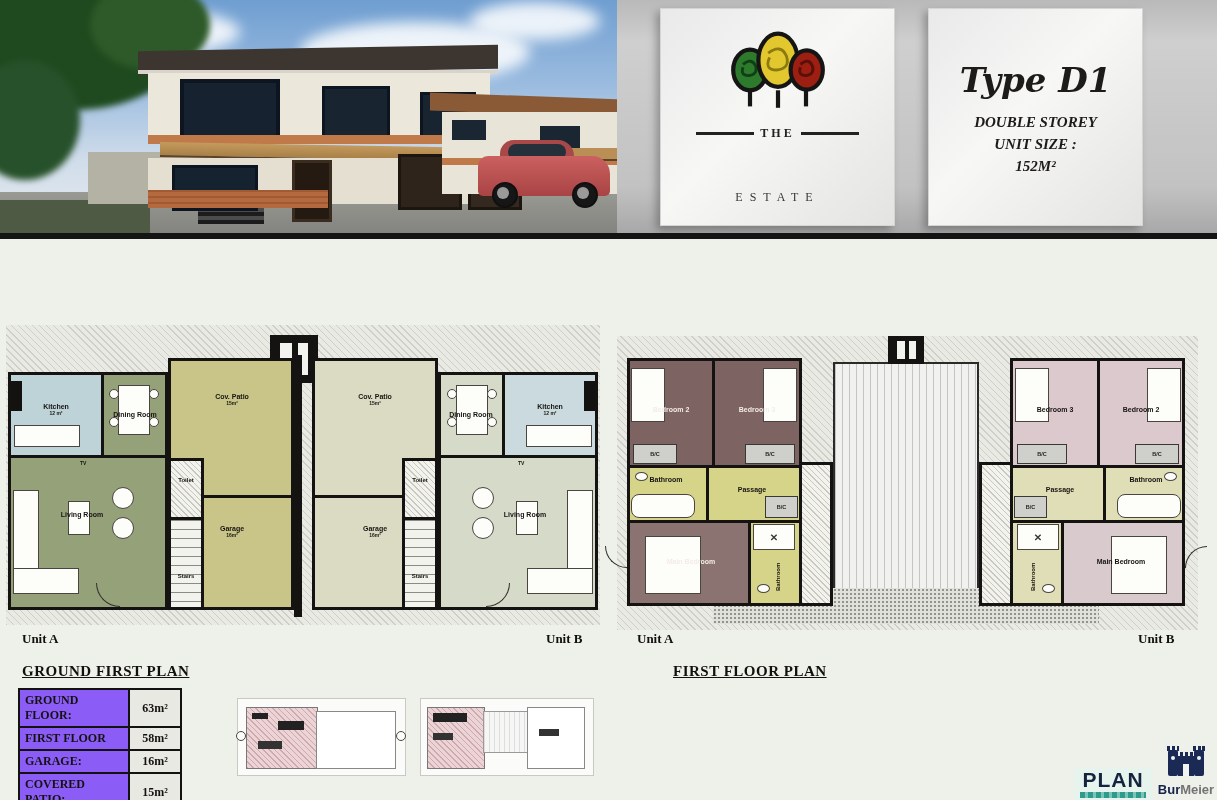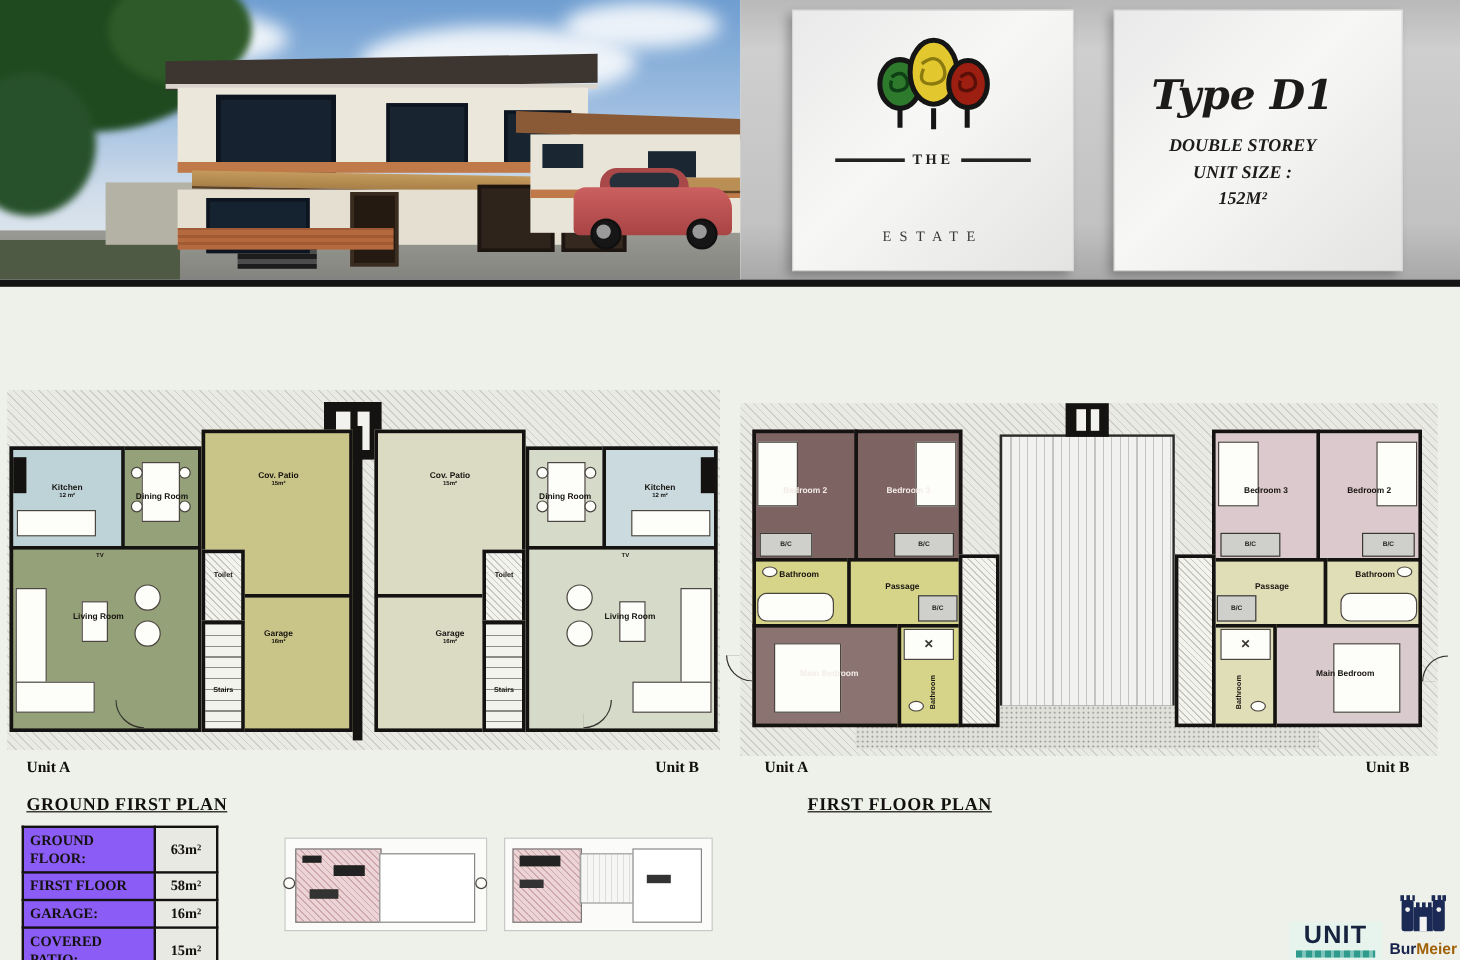--- a/index.html
+++ b/index.html
@@ -115,21 +115,21 @@
       <path d="M112 58 q12 -10 17 2 q4 12 -9 14 q-12 0 -8 -12" fill="none" stroke="#5a0f08" stroke-width="4"></path>
     </svg>
     <div class="r logo-the" style="left:0;top:118px;width:235px;">
       <span class="bar"></span>
       <span>THE</span>
       <span class="bar"></span>
     </div>
     <div class="r logo-sub" style="left:0;top:182px;width:235px;">ESTATE</div>
   </div>
 
-  <div class="r inset" style="left:928px;top:8px;width:215px;height:218px;padding-left:26px;">
+  <div class="r inset" style="left:928px;top:8px;width:215px;height:218px;">
     <div class="r type-title" style="left:0;top:52px;width:215px;">Type D1</div>
     <div class="r type-line" style="left:0;top:104px;width:215px;">
       <div>DOUBLE STOREY</div>
       <div>UNIT SIZE :</div>
       <div>152M²</div>
     </div>
   </div>
 
   <div class="r blackrule"></div>
 
@@ -326,21 +326,21 @@
   <div class="r" style="left:420px;top:698px;width:172px;height:76px;background:#fbfbf9;border:1px solid #c9c9c4;">
     <div class="r" style="left:6px;top:8px;width:56px;height:60px;background:#ecd3d6;background-image:repeating-linear-gradient(45deg,rgba(150,90,95,.35) 0 1px,transparent 1px 4px);border:1px solid #777;"></div>
     <div class="r" style="left:62px;top:12px;width:44px;height:40px;background:repeating-linear-gradient(90deg,#ddd 0 1px,#f6f6f4 1px 5px);border:1px solid #999;"></div>
     <div class="r" style="left:106px;top:8px;width:56px;height:60px;background:#fff;border:1px solid #888;"></div>
     <div class="r" style="left:12px;top:14px;width:34px;height:9px;background:#222;"></div>
     <div class="r" style="left:12px;top:34px;width:20px;height:7px;background:#333;"></div>
     <div class="r" style="left:118px;top:30px;width:20px;height:7px;background:#333;"></div>
   </div>
 
   <div class="r" style="left:1074px;top:768px;width:78px;height:40px;background:#e7f4ee;text-align:center;">
-    <div class="bgqs">UNIT</div>
+    <div class="bgqs">PLAN</div>
     <div style="height:6px;margin:0 6px;background:repeating-linear-gradient(90deg,#2f9b8d 0 5px,#7cc4ba 5px 8px);"></div>
   </div>
   <div class="r" style="left:1156px;top:742px;width:60px;height:60px;text-align:center;">
     <svg width="40" height="36" viewBox="0 0 40 36">
       <g fill="#1b2a55">
         <rect x="2" y="8" width="10" height="26" rx="2"></rect>
         <rect x="28" y="8" width="10" height="26" rx="2"></rect>
         <rect x="12" y="14" width="16" height="20"></rect>
         <rect x="1" y="4" width="3" height="5"></rect>
           <rect x="6" y="4" width="3" height="5"></rect>
@@ -349,16 +349,16 @@
           <rect x="32" y="4" width="3" height="5"></rect>
           <rect x="36" y="4" width="3" height="5"></rect>
         <rect x="14" y="10" width="3" height="5"></rect>
           <rect x="19" y="10" width="3" height="5"></rect>
           <rect x="24" y="10" width="3" height="5"></rect>
       </g>
       <rect x="17" y="22" width="6" height="12" fill="#f2f2f2"></rect>
       <circle cx="7" cy="16" r="2" fill="#f2f2f2"></circle>
         <circle cx="33" cy="16" r="2" fill="#f2f2f2"></circle>
     </svg>
-    <div class="burtext"><span style="color:#16224a;">Bur</span><span style="color:#a16207;">Meier</span></div>
+    <div class="burtext"><span style="color:#16224a;">Bur</span><span style="color:#737373;">Meier</span></div>
   </div>
 
 </div>
 
 </body></html>

